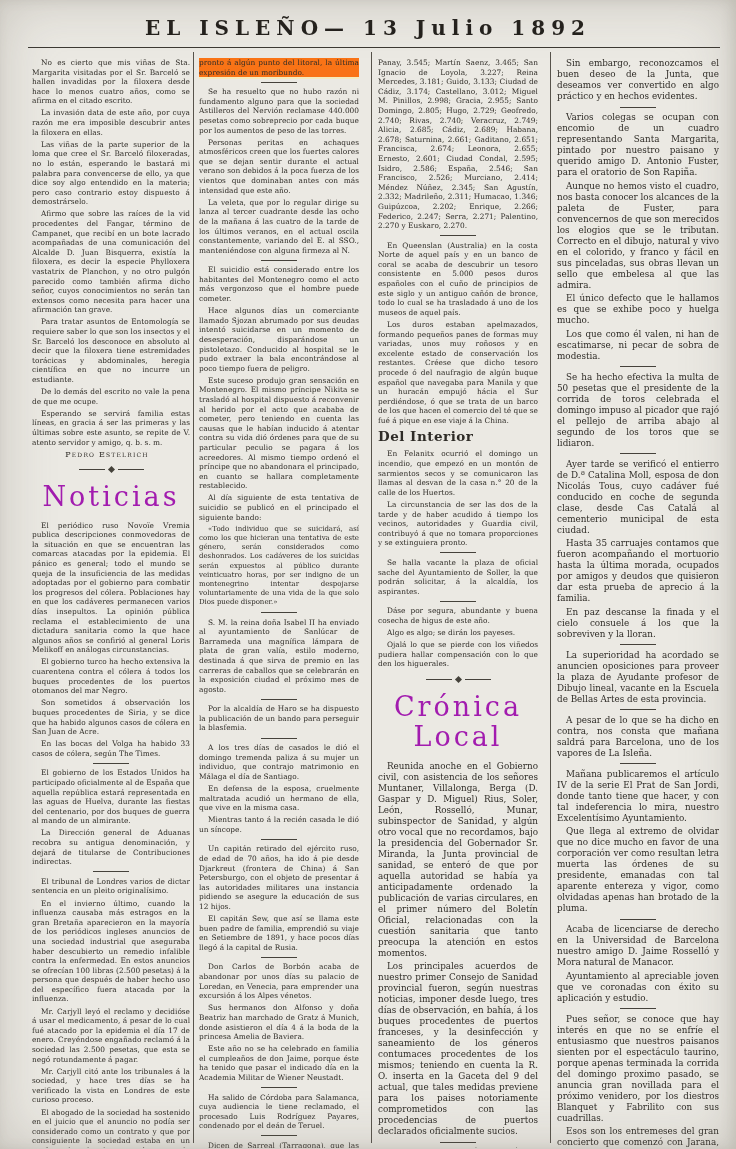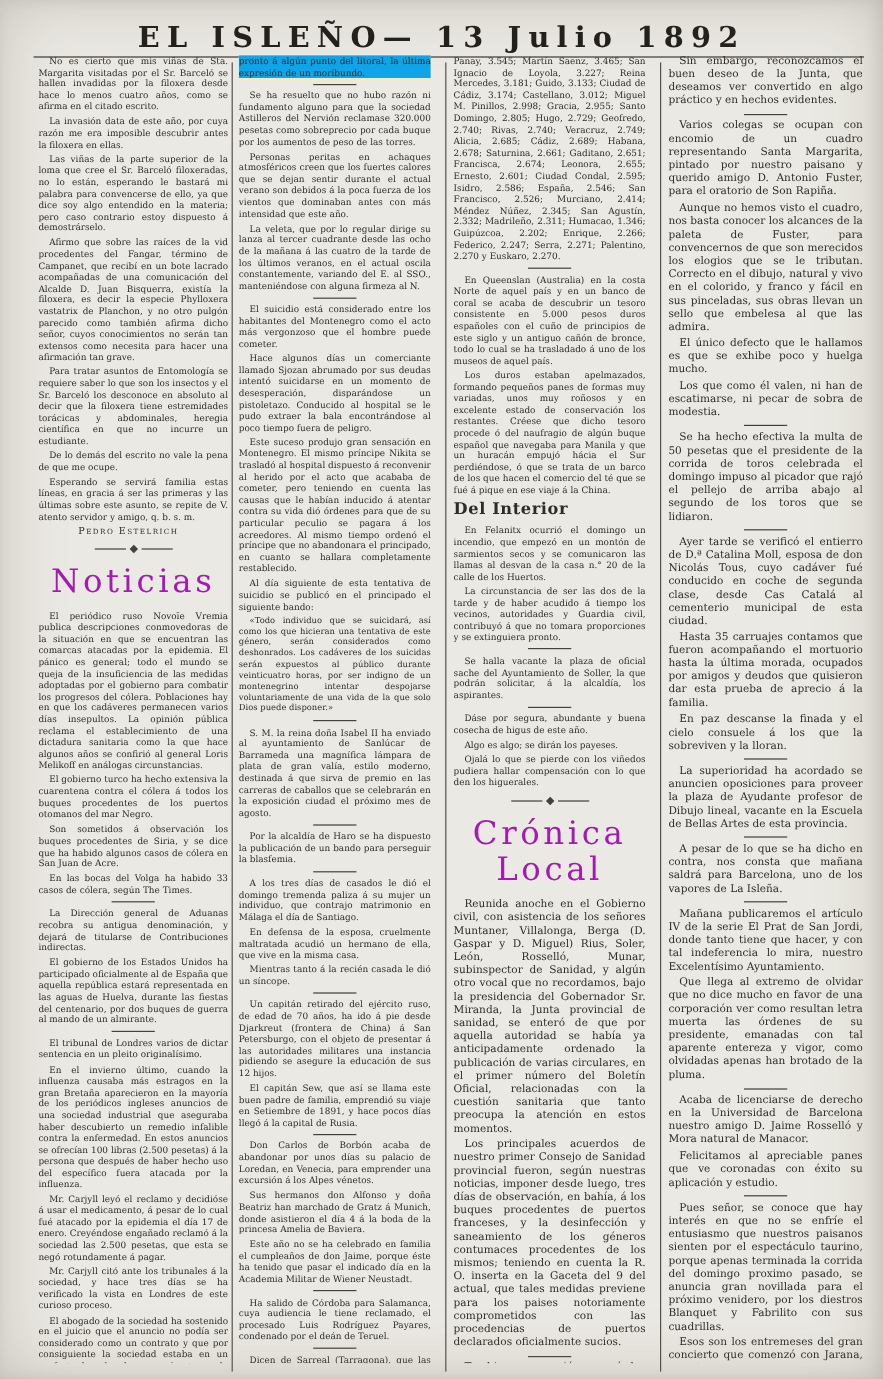--- a/index.html
+++ b/index.html
@@ -12,46 +12,46 @@
     position:relative;width:736px;height:1149px;
     background:#ebe9e3;
     color:#2f2c27;
   }
   .page::after{
     content:"";position:absolute;inset:0;pointer-events:none;
     box-shadow:inset 0 0 55px rgba(110,104,92,.28), inset -4px 0 12px rgba(120,114,102,.18);
   }
   .masthead{
     position:absolute;top:16px;left:0;width:100%;
-    text-align:center;font-weight:bold;font-size:24px;
+    text-align:center;font-weight:bold;font-size:20px;
     letter-spacing:6px;color:#221f1b;white-space:nowrap;
   }
   .masthead-rule{
     position:absolute;top:47px;left:28px;right:16px;
     border-top:1.5px solid #3c3933;
   }
   .col{
-    position:absolute;top:46px;height:1090px;overflow:hidden;
+    position:absolute;top:58px;height:1090px;overflow:hidden;
     text-align:justify;
   }
   .col0{left:32px;width:158px;}
   .col1{left:199px;width:160px;}
   .col2{left:378px;width:160px;}
   .col3{left:557px;width:162px;}
   .vrule{
     position:absolute;top:52px;bottom:6px;width:1px;
     background:#57534b;
   }
   .vr0{left:193px;} .vr1{left:371px;} .vr2{left:550px;}
   p.blk{margin:0 0 2.5px 0;text-indent:9px;}
   p.ni{text-indent:0;}
   .sm{font-size:7.4px;line-height:9.6px;}
   .lg{font-size:8.8px;line-height:11px;}
   .li{font-size:7px;line-height:9.2px;text-indent:6px;margin:0 0 1.5px 0;}
-  .hl{background:#0ea5e9;box-shadow:0 0 0 2px #f5ebbd;}
+  .hl{background:#f97316;box-shadow:0 0 0 2px #f5ebbd;}
   .rule{width:36px;margin:4.5px auto 4.5px;border-top:1px solid #45423b;height:0;}
   .h1{
     text-align:center;font-size:27px;letter-spacing:3px;
     color:#a21caf;margin:7px 0 9px;line-height:30px;font-weight:normal;
   }
   .h2{
     font-size:13.5px;font-weight:bold;
     letter-spacing:.5px;margin:4px 0 5px;line-height:15px;
   }
   .sig{
@@ -82,33 +82,33 @@
         <span class="orn-line"></span>
         <span class="orn-diamond"></span>
         <span class="orn-line"></span>
       </div>
       <div class="h1">Noticias</div>
       <p class="blk sm">El periódico ruso Novoïe Vremia publica descripciones conmovedoras de la situación en que se encuentran las comarcas atacadas por la epidemia. El pánico es general; todo el mundo se queja de la insuficiencia de las medidas adoptadas por el gobierno para combatir los progresos del cólera. Poblaciones hay en que los cadáveres permanecen varios días insepultos. La opinión pública reclama el establecimiento de una dictadura sanitaria como la que hace algunos años se confirió al general Loris Melikoff en análogas circunstancias.</p>
       <p class="blk sm">El gobierno turco ha hecho extensiva la cuarentena contra el cólera á todos los buques procedentes de los puertos otomanos del mar Negro.</p>
       <p class="blk sm">Son sometidos á observación los buques procedentes de Siria, y se dice que ha habido algunos casos de cólera en San Juan de Acre.</p>
       <p class="blk sm">En las bocas del Volga ha habido 33 casos de cólera, según The Times.</p>
       <div class="rule"></div>
+      <p class="blk sm">El gobierno de los Estados Unidos ha participado oficialmente al de España que aquella república estará representada en las aguas de Huelva, durante las fiestas del centenario, por dos buques de guerra al mando de un almirante.</p>
       <p class="blk sm">La Dirección general de Aduanas recobra su antigua denominación, y dejará de titularse de Contribuciones indirectas.</p>
-      <p class="blk sm">El gobierno de los Estados Unidos ha participado oficialmente al de España que aquella república estará representada en las aguas de Huelva, durante las fiestas del centenario, por dos buques de guerra al mando de un almirante.</p>
       <div class="rule"></div>
       <p class="blk sm">El tribunal de Londres varios de dictar sentencia en un pleito originalísimo.</p>
       <p class="blk sm">En el invierno último, cuando la influenza causaba más estragos en la gran Bretaña aparecieron en la mayoría de los periódicos ingleses anuncios de una sociedad industrial que aseguraba haber descubierto un remedio infalible contra la enfermedad. En estos anuncios se ofrecían 100 libras (2.500 pesetas) á la persona que después de haber hecho uso del específico fuera atacada por la influenza.</p>
       <p class="blk sm">Mr. Carjyll leyó el reclamo y decidióse á usar el medicamento, á pesar de lo cual fué atacado por la epidemia el día 17 de enero. Creyéndose engañado reclamó á la sociedad las 2.500 pesetas, que esta se negó rotundamente á pagar.</p>
       <p class="blk sm">Mr. Carjyll citó ante los tribunales á la sociedad, y hace tres días se ha verificado la vista en Londres de este curioso proceso.</p>
       <p class="blk sm">El abogado de la sociedad ha sostenido en el juicio que el anuncio no podía ser considerado como un contrato y que por consiguiente la sociedad estaba en un perfecto derecho al negarse á entregar la cantidad ofrecida.</p>
     </div>
   <div class="col col1">
       <p class="blk sm ni hl">pronto á algún punto del litoral, la última expresión de un moribundo.</p>
       <div class="rule"></div>
-      <p class="blk sm">Se ha resuelto que no hubo razón ni fundamento alguno para que la sociedad Astilleros del Nervión reclamase 320.000 pesetas como sobreprecio por cada buque por los aumentos de peso de las torres.</p>
+      <p class="blk sm">Se ha resuelto que no hubo razón ni fundamento alguno para que la sociedad Astilleros del Nervión reclamase 440.000 pesetas como sobreprecio por cada buque por los aumentos de peso de las torres.</p>
       <p class="blk sm">Personas peritas en achaques atmosféricos creen que los fuertes calores que se dejan sentir durante el actual verano son debidos á la poca fuerza de los vientos que dominaban antes con más intensidad que este año.</p>
       <p class="blk sm">La veleta, que por lo regular dirige su lanza al tercer cuadrante desde las ocho de la mañana á las cuatro de la tarde de los últimos veranos, en el actual oscila constantemente, variando del E. al SSO., manteniéndose con alguna firmeza al N.</p>
       <div class="rule"></div>
       <p class="blk sm">El suicidio está considerado entre los habitantes del Montenegro como el acto más vergonzoso que el hombre puede cometer.</p>
       <p class="blk sm">Hace algunos días un comerciante llamado Sjozan abrumado por sus deudas intentó suicidarse en un momento de desesperación, disparándose un pistoletazo. Conducido al hospital se le pudo extraer la bala encontrándose al poco tiempo fuera de peligro.</p>
       <p class="blk sm">Este suceso produjo gran sensación en Montenegro. El mismo príncipe Nikita se trasladó al hospital dispuesto á reconvenir al herido por el acto que acababa de cometer, pero teniendo en cuenta las causas que le habían inducido á atentar contra su vida dió órdenes para que de su particular peculio se pagara á los acreedores. Al mismo tiempo ordenó el príncipe que no abandonara el principado, en cuanto se hallara completamente restablecido.</p>
       <p class="blk sm">Al día siguiente de esta tentativa de suicidio se publicó en el principado el siguiente bando:</p>
       <p class="blk li">«Todo individuo que se suicidará, así como los que hicieran una tentativa de este género, serán considerados como deshonrados. Los cadáveres de los suicidas serán expuestos al público durante veinticuatro horas, por ser indigno de un montenegrino intentar despojarse voluntariamente de una vida de la que solo Dios puede disponer.»</p>
       <div class="rule"></div>
       <p class="blk sm">S. M. la reina doña Isabel II ha enviado al ayuntamiento de Sanlúcar de Barrameda una magnífica lámpara de plata de gran valía, estilo moderno, destinada á que sirva de premio en las carreras de caballos que se celebrarán en la exposición ciudad el próximo mes de agosto.</p>
@@ -170,21 +170,21 @@
       <p class="blk lg">En paz descanse la finada y el cielo consuele á los que la sobreviven y la lloran.</p>
       <div class="rule"></div>
       <p class="blk lg">La superioridad ha acordado se anuncien oposiciones para proveer la plaza de Ayudante profesor de Dibujo lineal, vacante en la Escuela de Bellas Artes de esta provincia.</p>
       <div class="rule"></div>
       <p class="blk lg">A pesar de lo que se ha dicho en contra, nos consta que mañana saldrá para Barcelona, uno de los vapores de La Isleña.</p>
       <div class="rule"></div>
       <p class="blk lg">Mañana publicaremos el artículo IV de la serie El Prat de San Jordi, donde tanto tiene que hacer, y con tal indeferencia lo mira, nuestro Excelentísimo Ayuntamiento.</p>
       <p class="blk lg">Que llega al extremo de olvidar que no dice mucho en favor de una corporación ver como resultan letra muerta las órdenes de su presidente, emanadas con tal aparente entereza y vigor, como olvidadas apenas han brotado de la pluma.</p>
       <div class="rule"></div>
       <p class="blk lg">Acaba de licenciarse de derecho en la Universidad de Barcelona nuestro amigo D. Jaime Rosselló y Mora natural de Manacor.</p>
-      <p class="blk lg">Felicitamos al apreciable panes que ve coronadas con éxito su aplicación y estudio.</p>
+      <p class="blk lg">Ayuntamiento al apreciable joven que ve coronadas con éxito su aplicación y estudio.</p>
       <div class="rule"></div>
       <p class="blk lg">Pues señor, se conoce que hay interés en que no se enfríe el entusiasmo que nuestros paisanos sienten por el espectáculo taurino, porque apenas terminada la corrida del domingo proximo pasado, se anuncia gran novillada para el próximo venidero, por los diestros Blanquet y Fabrilito con sus cuadrillas.</p>
       <p class="blk lg">Esos son los entremeses del gran concierto que comenzó con Jarana, siguió por un gran certamen-artístico-taurino y acabará con otra gran corrida en la que lucirá Guerrita; pues todo es grande este año, hasta las novilladas de Blanquet y Fabrilito.</p>
     </div>
 
   <div class="vrule vr0"></div>
   <div class="vrule vr1"></div>
   <div class="vrule vr2"></div>
 </div>
 

